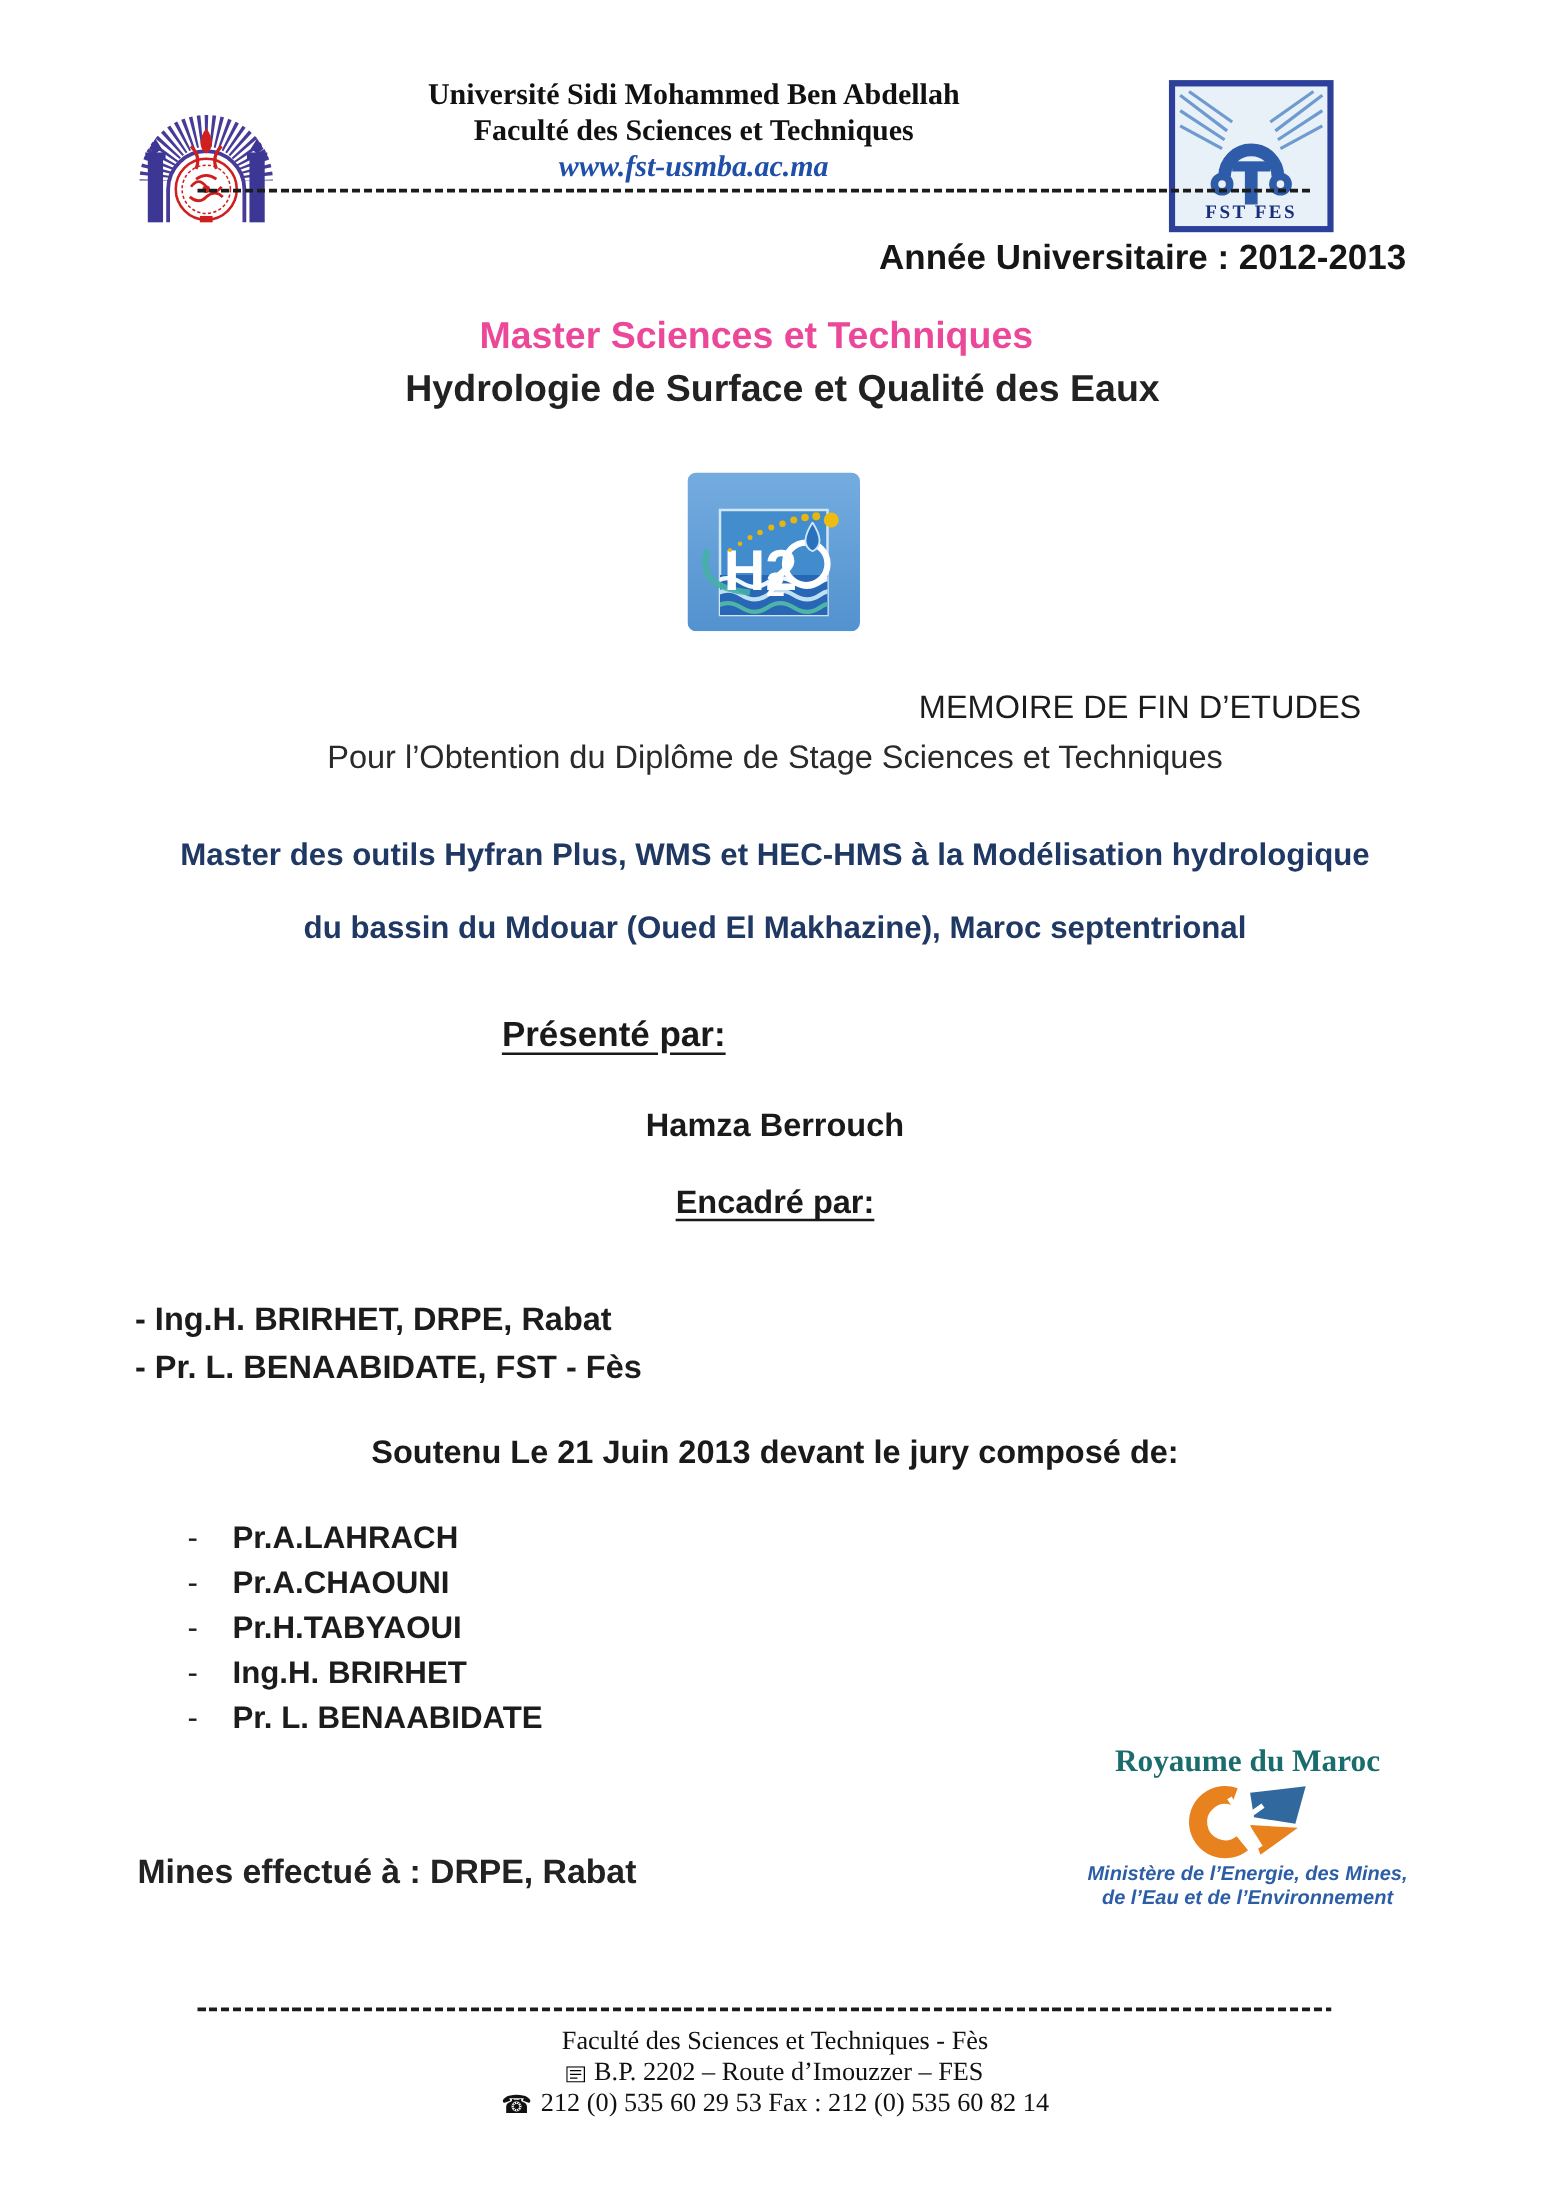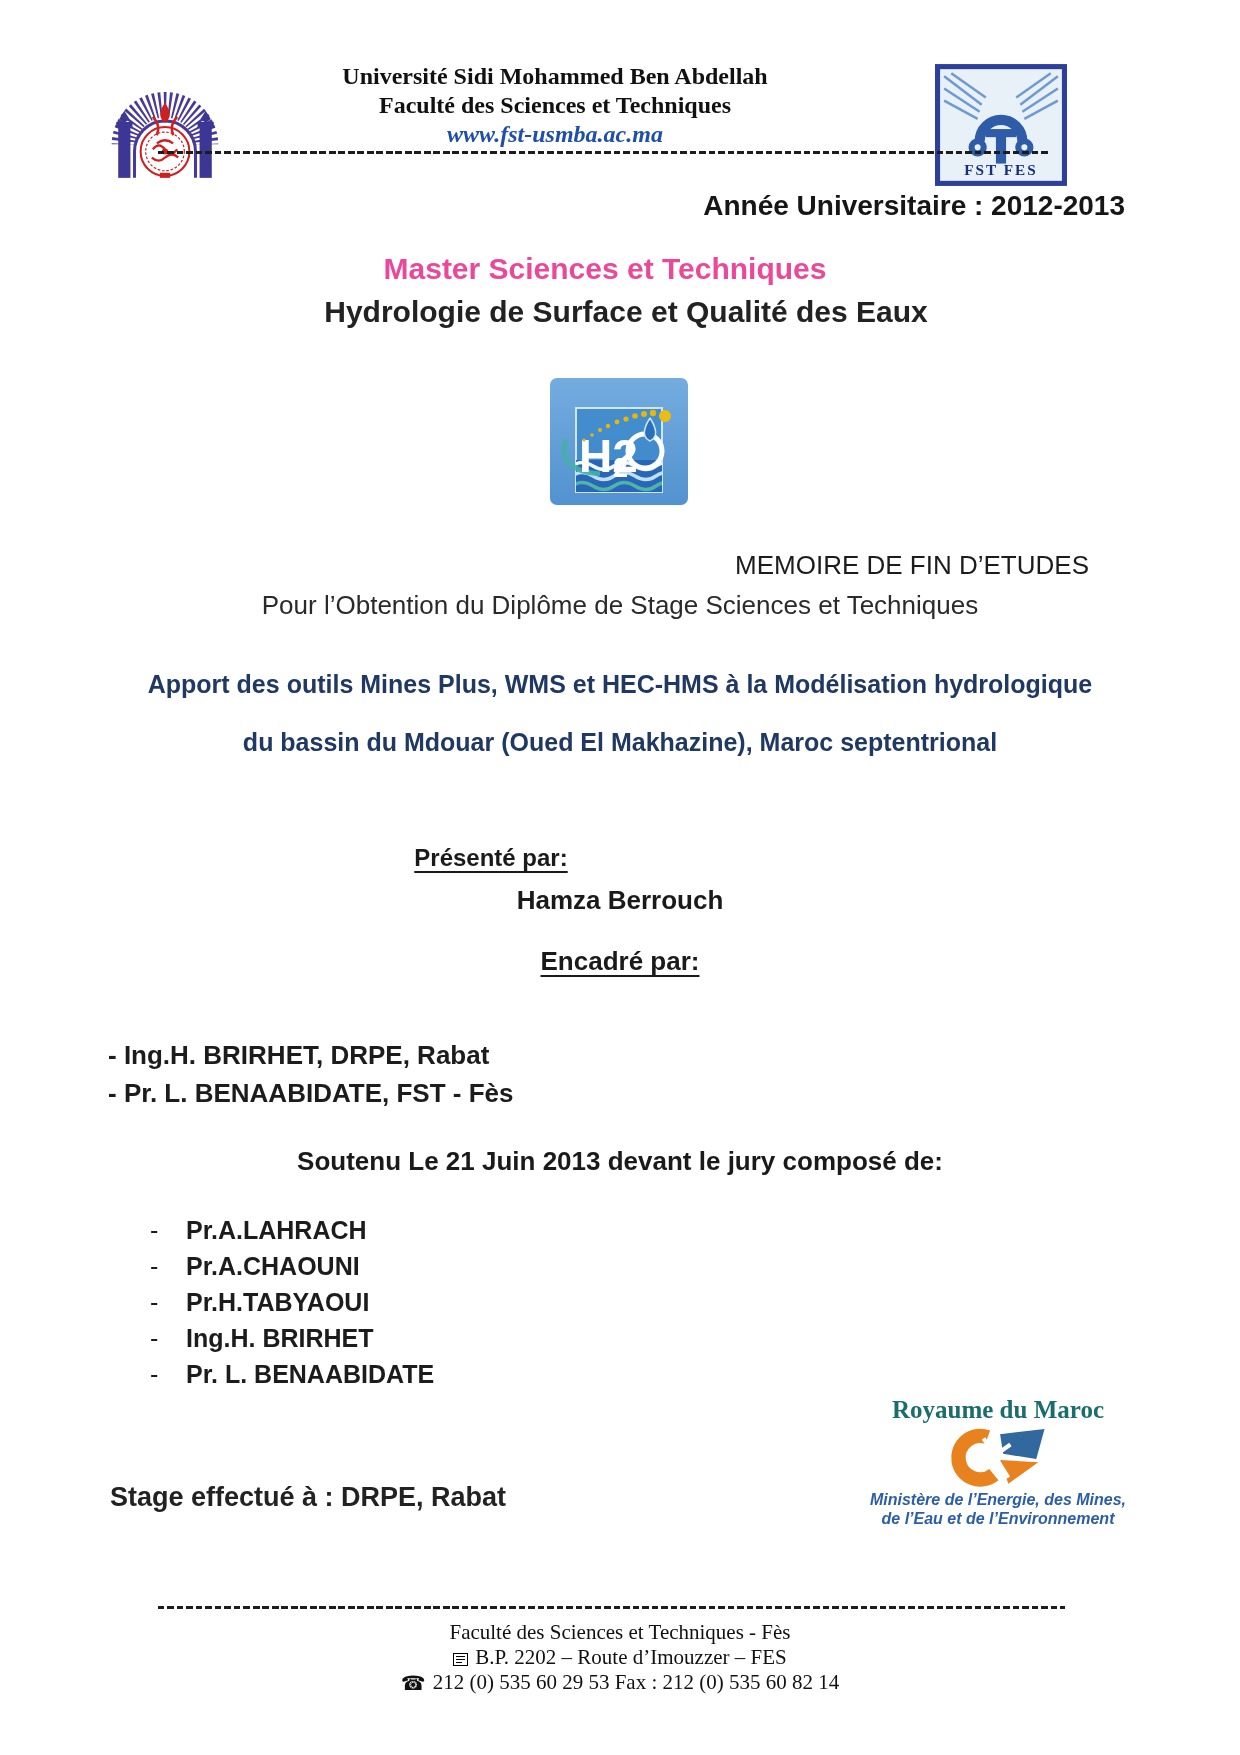--- a/index.html
+++ b/index.html
@@ -27,21 +27,21 @@
   .program-2 { left:0; top:295px; width:1210px; text-align:center; font-size:30px; font-weight:bold; color:#222;padding-left:42px; }
 
   .h2o-logo { left:550px; top:378px; }
 
   .memoir-title { left:0; top:550px; width:1089px; text-align:right; font-size:26px; font-weight:normal; color:#1c1c1c; }
   .memoir-subtitle { left:0; top:590px; width:1240px; text-align:center; font-size:26px; color:#2a2a2a; }
 
   .thesis-1 { left:40px; top:670px; width:1160px; text-align:center; font-size:25px; font-weight:bold; color:#1f3864; }
   .thesis-2 { left:40px; top:728px; width:1160px; text-align:center; font-size:25px; font-weight:bold; color:#1f3864; }
 
-  .presented-label { left:0; top:844px; width:982px; text-align:center; font-size:24px; font-weight:bold;
+  .presented-label { left:0; top:812px; width:982px; text-align:center; font-size:28px; font-weight:bold;
     text-decoration:underline; text-underline-offset:5px; }
   .author { left:0; top:885px; width:1240px; text-align:center; font-size:26px; font-weight:bold; }
   .supervised-label { left:0; top:946px; width:1240px; text-align:center; font-size:26px; font-weight:bold;
     text-decoration:underline; text-underline-offset:5px; }
 
   .supervisors { left:108px; top:1036px; font-size:26px; font-weight:bold; line-height:38px; color:#1c1c1c; }
 
   .defense-statement { left:0; top:1146px; width:1240px; text-align:center; font-size:26px; font-weight:bold; }
 
   .jury-list { left:150px; top:1212px; font-size:25px; font-weight:bold; color:#1c1c1c; }
@@ -158,21 +158,21 @@
       <circle cx="85" cy="38" r="2.8"></circle>
         <circle cx="94" cy="36" r="3"></circle>
         <circle cx="103" cy="35" r="3.2"></circle>
     </g>
     <circle cx="115" cy="38" r="6" fill="#edbc12"></circle>
   </svg>
 
   <div class="abs memoir-title">MEMOIRE DE FIN D’ETUDES</div>
   <div class="abs memoir-subtitle">Pour l’Obtention du Diplôme de Stage Sciences et Techniques</div>
 
-  <div class="abs thesis-1">Apport des outils Mines Plus, WMS et HEC-HMS à la Modélisation hydrologique</div>
+  <div class="abs thesis-1">Master des outils Hyfran Plus, WMS et HEC-HMS à la Modélisation hydrologique</div>
   <div class="abs thesis-2">du bassin du Mdouar (Oued El Makhazine), Maroc septentrional</div>
 
   <div class="abs presented-label">Présenté par:</div>
   <div class="abs author">Hamza Berrouch</div>
   <div class="abs supervised-label">Encadré par:</div>
 
   <div class="abs supervisors">
     <div>- Ing.H. BRIRHET, DRPE, Rabat</div>
     <div>- Pr. L. BENAABIDATE, FST - Fès</div>
   </div>
@@ -208,21 +208,21 @@
       <path d="M40 9 A21 21 0 1 0 46 45" fill="none" stroke="#e8821e" stroke-width="14"></path>
       <polygon points="52,6 95,1 87,30 55,25" fill="#31699f"></polygon>
       <polygon points="52,31 89,33 60,54" fill="#e8821e"></polygon>
       <line x1="36" y1="10" x2="60" y2="48" stroke="#ffffff" stroke-width="4"></line>
       <line x1="28" y1="40" x2="62" y2="16" stroke="#ffffff" stroke-width="4"></line>
     </svg>
     <div class="ministry-name">Ministère de l’Energie, des Mines,</div>
     <div class="ministry-name">de l’Eau et de l’Environnement</div>
   </div>
 
-  <div class="abs internship">Stage effectué à : DRPE, Rabat</div>
+  <div class="abs internship">Mines effectué à : DRPE, Rabat</div>
 
   <div class="abs dash-line dash-bottom"></div>
 
   <div class="abs footer">
     <div>Faculté des Sciences et Techniques -  Fès</div>
     <div>
       <svg class="icon" width="15" height="13" viewBox="0 0 15 13">
         <rect x="0.5" y="0.5" width="14" height="12" fill="#ffffff" stroke="#000000"></rect>
         <line x1="3" y1="3.5" x2="12" y2="3.5" stroke="#000000"></line>
         <line x1="3" y1="6.5" x2="12" y2="6.5" stroke="#000000"></line>

